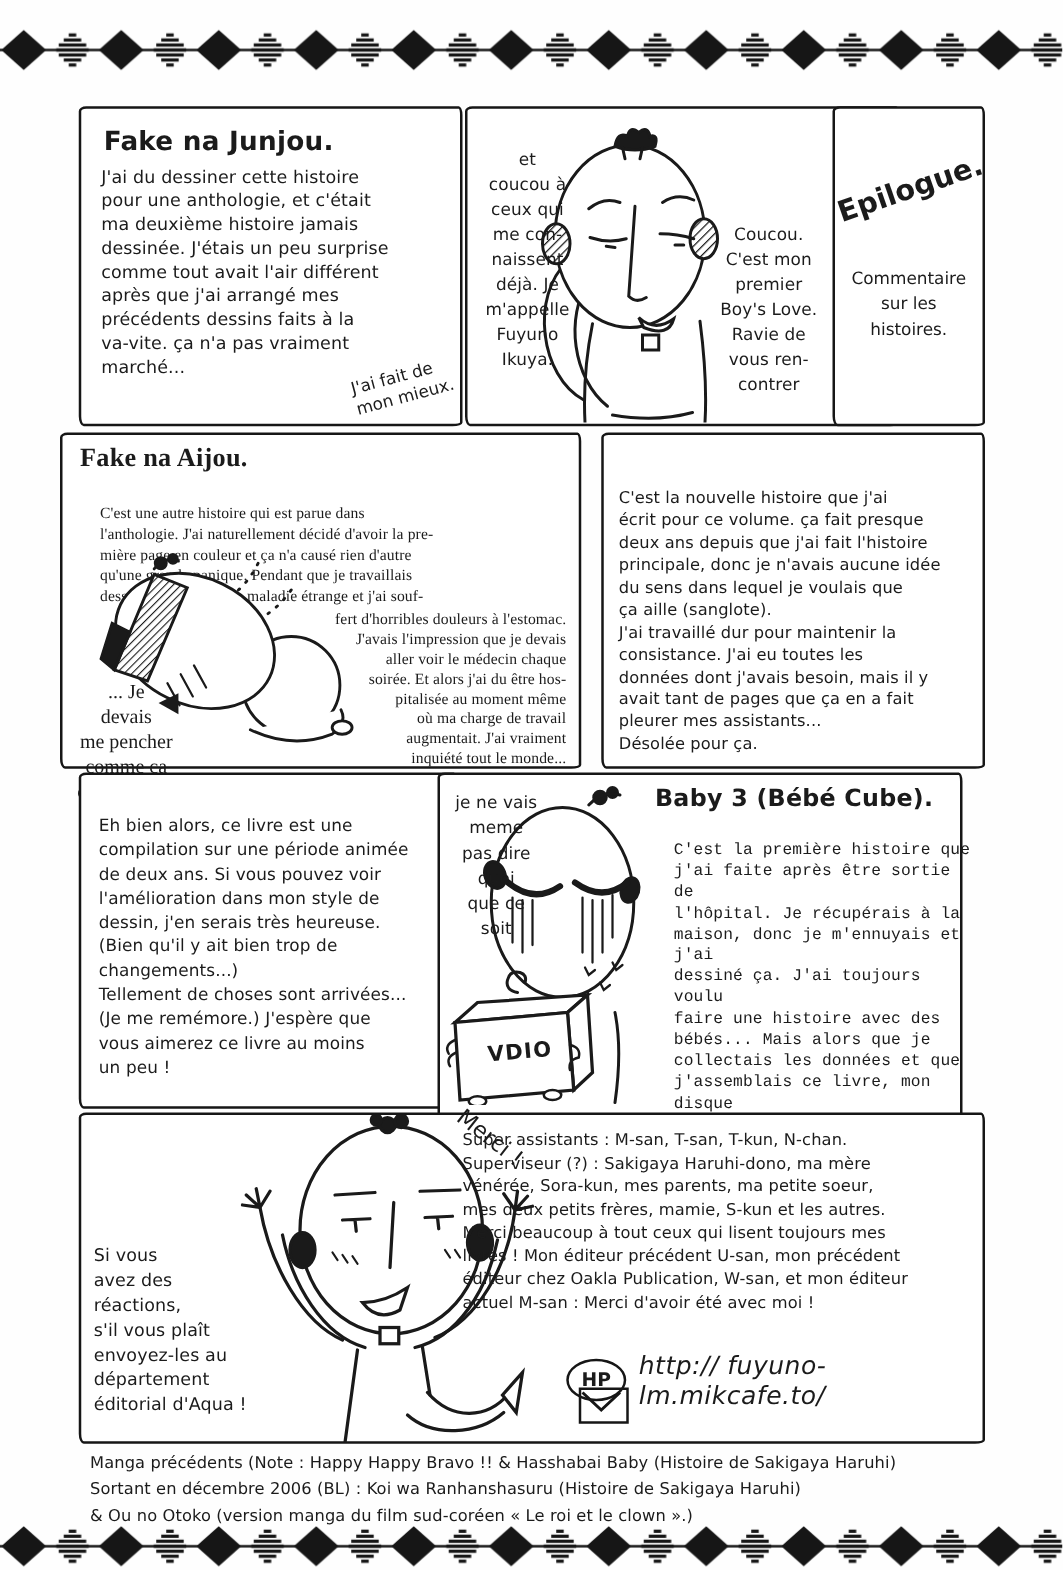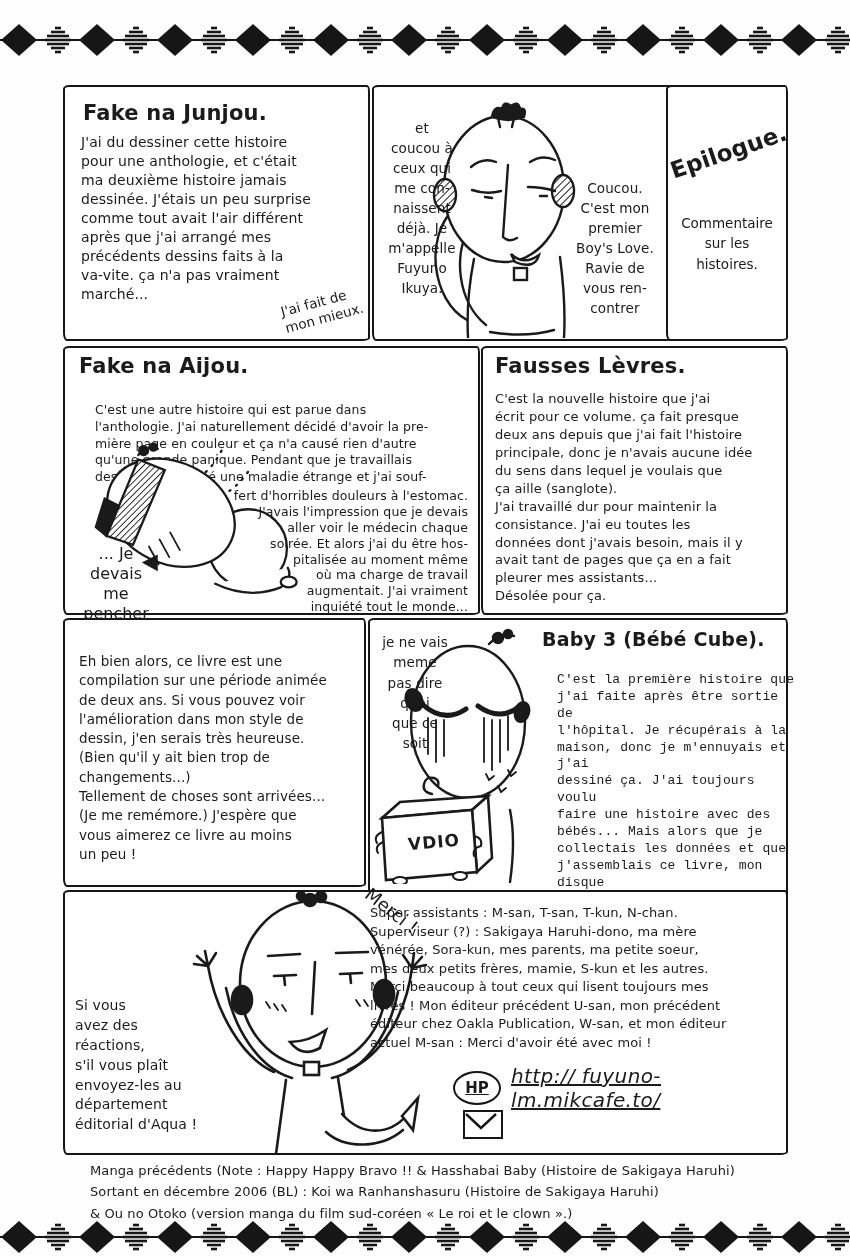--- a/index.html
+++ b/index.html
@@ -21,21 +21,21 @@
   svg.drawing{position:absolute;pointer-events:none;}
   .note{position:absolute;font-size:13.5px;line-height:1.25;}
   .hp-icon{
     width:44px;height:30px;border:2.6px solid #161616;border-radius:50%;
     display:flex;align-items:center;justify-content:center;
     font-weight:bold;font-size:15px;flex:0 0 auto;
   }
   .env-icon{width:36px;height:25px;border:2.4px solid #161616;flex:0 0 auto;position:relative;}
   .row{position:absolute;display:flex;align-items:center;gap:10px;}
   .hand-big{font-size:20px;font-style:italic;letter-spacing:.4px;}
-  .caption{position:absolute;font-size:13px;line-height:1.64;letter-spacing:.1px;margin-left:18px;}
+  .caption{position:absolute;font-size:13px;line-height:1.64;letter-spacing:.1px;}
 </style>
 </head>
 <body>
 
 <div class="abs" style="left:0;top:0;width:850px;height:1256px;border-radius:28px;">
 
   <svg class="abs" style="left:0;top:23px;" width="850" height="34">
     <defs>
       <pattern id="hatchP" width="5" height="5" patternUnits="userSpaceOnUse" patternTransform="rotate(45)">
         <rect width="5" height="5" fill="#fff"></rect>
@@ -115,21 +115,21 @@
 contrer</div>
   </section>
 
   <section class="panel" style="left:666px;top:85px;width:122px;height:256px;">
     <div class="abs center" style="left:0;top:52px;width:100%;font-size:23px;font-weight:bold;transform:rotate(-19deg);">Epilogue.</div>
     <div class="abs center pre" style="left:0;top:126px;width:100%;font-size:13.5px;line-height:1.5;">Commentaire
 sur les
 histoires.</div>
   </section>
 
-  <section class="panel" style="left:63px;top:346px;width:417px;height:269px;">
+  <section class="panel" style="left:48px;top:346px;width:417px;height:269px;font-family:Liberation Serif, serif;">
     <h2 class="ptitle" style="left:14px;top:6px;margin:0;">Fake na Aijou.</h2>
     <p class="body-txt pre" style="left:14px;top:38px;width:394px;margin:16px;font-size:12.5px;line-height:1.34;">C'est une autre histoire qui est parue dans
 l'anthologie. J'ai naturellement décidé d'avoir la pre-
 mière page en couleur et ça n'a causé rien d'autre
 qu'une grande panique. Pendant que je travaillais
 dessus, j'ai attrapé une maladie étrange et j'ai souf-</p>
     <svg class="drawing" style="left:22px;top:92px;" width="230" height="158" viewBox="0 0 260 178" preserveAspectRatio="none">
       <g fill="none" stroke="#1a1a1a" stroke-width="2.6" stroke-linecap="round">
         <circle cx="182" cy="122" r="44" fill="#fff"></circle>
         <path d="M145,162 q38,18 74,4 q14,-10 8,-22" fill="#fff"></path>
@@ -154,21 +154,20 @@
 augmentait. J'ai vraiment
 inquiété tout le monde...</p>
     <div class="note pre" style="left:6px;top:196px;width:90px;font-size:16px;text-align:center;">... Je
 devais
 me pencher
 comme ça
 chaque jour.</div>
   </section>
 
   <section class="panel" style="left:481px;top:346px;width:307px;height:269px;">
-    <h2 class="ptitle" style="left:12px;top:6px;margin:0;">Fausses Lèvres.</h2>
     <p class="body-txt pre" style="left:12px;top:42px;width:288px;margin:0;font-size:13px;line-height:1.38;">C'est la nouvelle histoire que j'ai
 écrit pour ce volume. ça fait presque
 deux ans depuis que j'ai fait l'histoire
 principale, donc je n'avais aucune idée
 du sens dans lequel je voulais que
 ça aille (sanglote).
 J'ai travaillé dur pour maintenir la
 consistance. J'ai eu toutes les
 données dont j'avais besoin, mais il y
 avait tant de pages que ça en a fait
@@ -183,21 +182,21 @@
 l'amélioration dans mon style de
 dessin, j'en serais très heureuse.
 (Bien qu'il y ait bien trop de
 changements...)
 Tellement de choses sont arrivées...
 (Je me remémore.) J'espère que
 vous aimerez ce livre au moins
 un peu !</p>
   </section>
 
-  <section class="panel" style="left:368px;top:618px;width:420px;height:320px;">
+  <section class="panel" style="left:350px;top:618px;width:420px;height:320px;">
     <svg class="drawing" style="left:0;top:2px;" width="175" height="262" viewBox="0 0 175 262">
       <g fill="none" stroke="#1a1a1a" stroke-width="2.4" stroke-linecap="round">
         <path d="M88,176 l-3,16 M108,174 l3,14"></path>
         <path d="M140,260 q6,-42 0,-72"></path>
         <ellipse cx="98" cy="100" rx="57" ry="76" fill="#fff"></ellipse>
         <circle cx="128" cy="16" r="5" fill="#1a1a1a"></circle>
         <circle cx="138" cy="12" r="4" fill="#1a1a1a"></circle>
         <path d="M119,22 q11,-12 25,-8"></path>
         <ellipse cx="44" cy="78" rx="8" ry="11" fill="#1a1a1a" transform="rotate(-20 44 78)"></ellipse>
         <ellipse cx="152" cy="90" rx="7" ry="10" fill="#1a1a1a" transform="rotate(15 152 90)"></ellipse>
@@ -279,21 +278,21 @@
 département
 éditorial d'Aqua !</div>
     <div class="body-txt pre" style="left:305px;top:12px;width:414px;font-size:13px;line-height:1.43;">Super assistants : M-san, T-san, T-kun, N-chan.
 Superviseur (?) : Sakigaya Haruhi-dono, ma mère
 vénérée, Sora-kun, mes parents, ma petite soeur,
 mes deux petits frères, mamie, S-kun et les autres.
 Merci beaucoup à tout ceux qui lisent toujours mes
 livres ! Mon éditeur précédent U-san, mon précédent
 éditeur chez Oakla Publication, W-san, et mon éditeur
 actuel M-san : Merci d'avoir été avec moi !</div>
-    <div class="row" style="left:388px;top:172px;text-decoration:underline;">
+    <div class="row" style="left:388px;top:188px;">
       <div class="hp-icon">
           <span>HP</span>
         </div>
       <span class="hand-big">http:// fuyuno-lm.mikcafe.to/</span>
     </div>
     <div class="row" style="left:398px;top:218px;">
       <div class="env-icon">
         <svg width="32" height="21" viewBox="0 0 32 21" style="position:absolute;left:0;top:0;">
           <polyline points="1,2 16,16 31,2" fill="none" stroke="#161616" stroke-width="2.4"></polyline>
         </svg>

